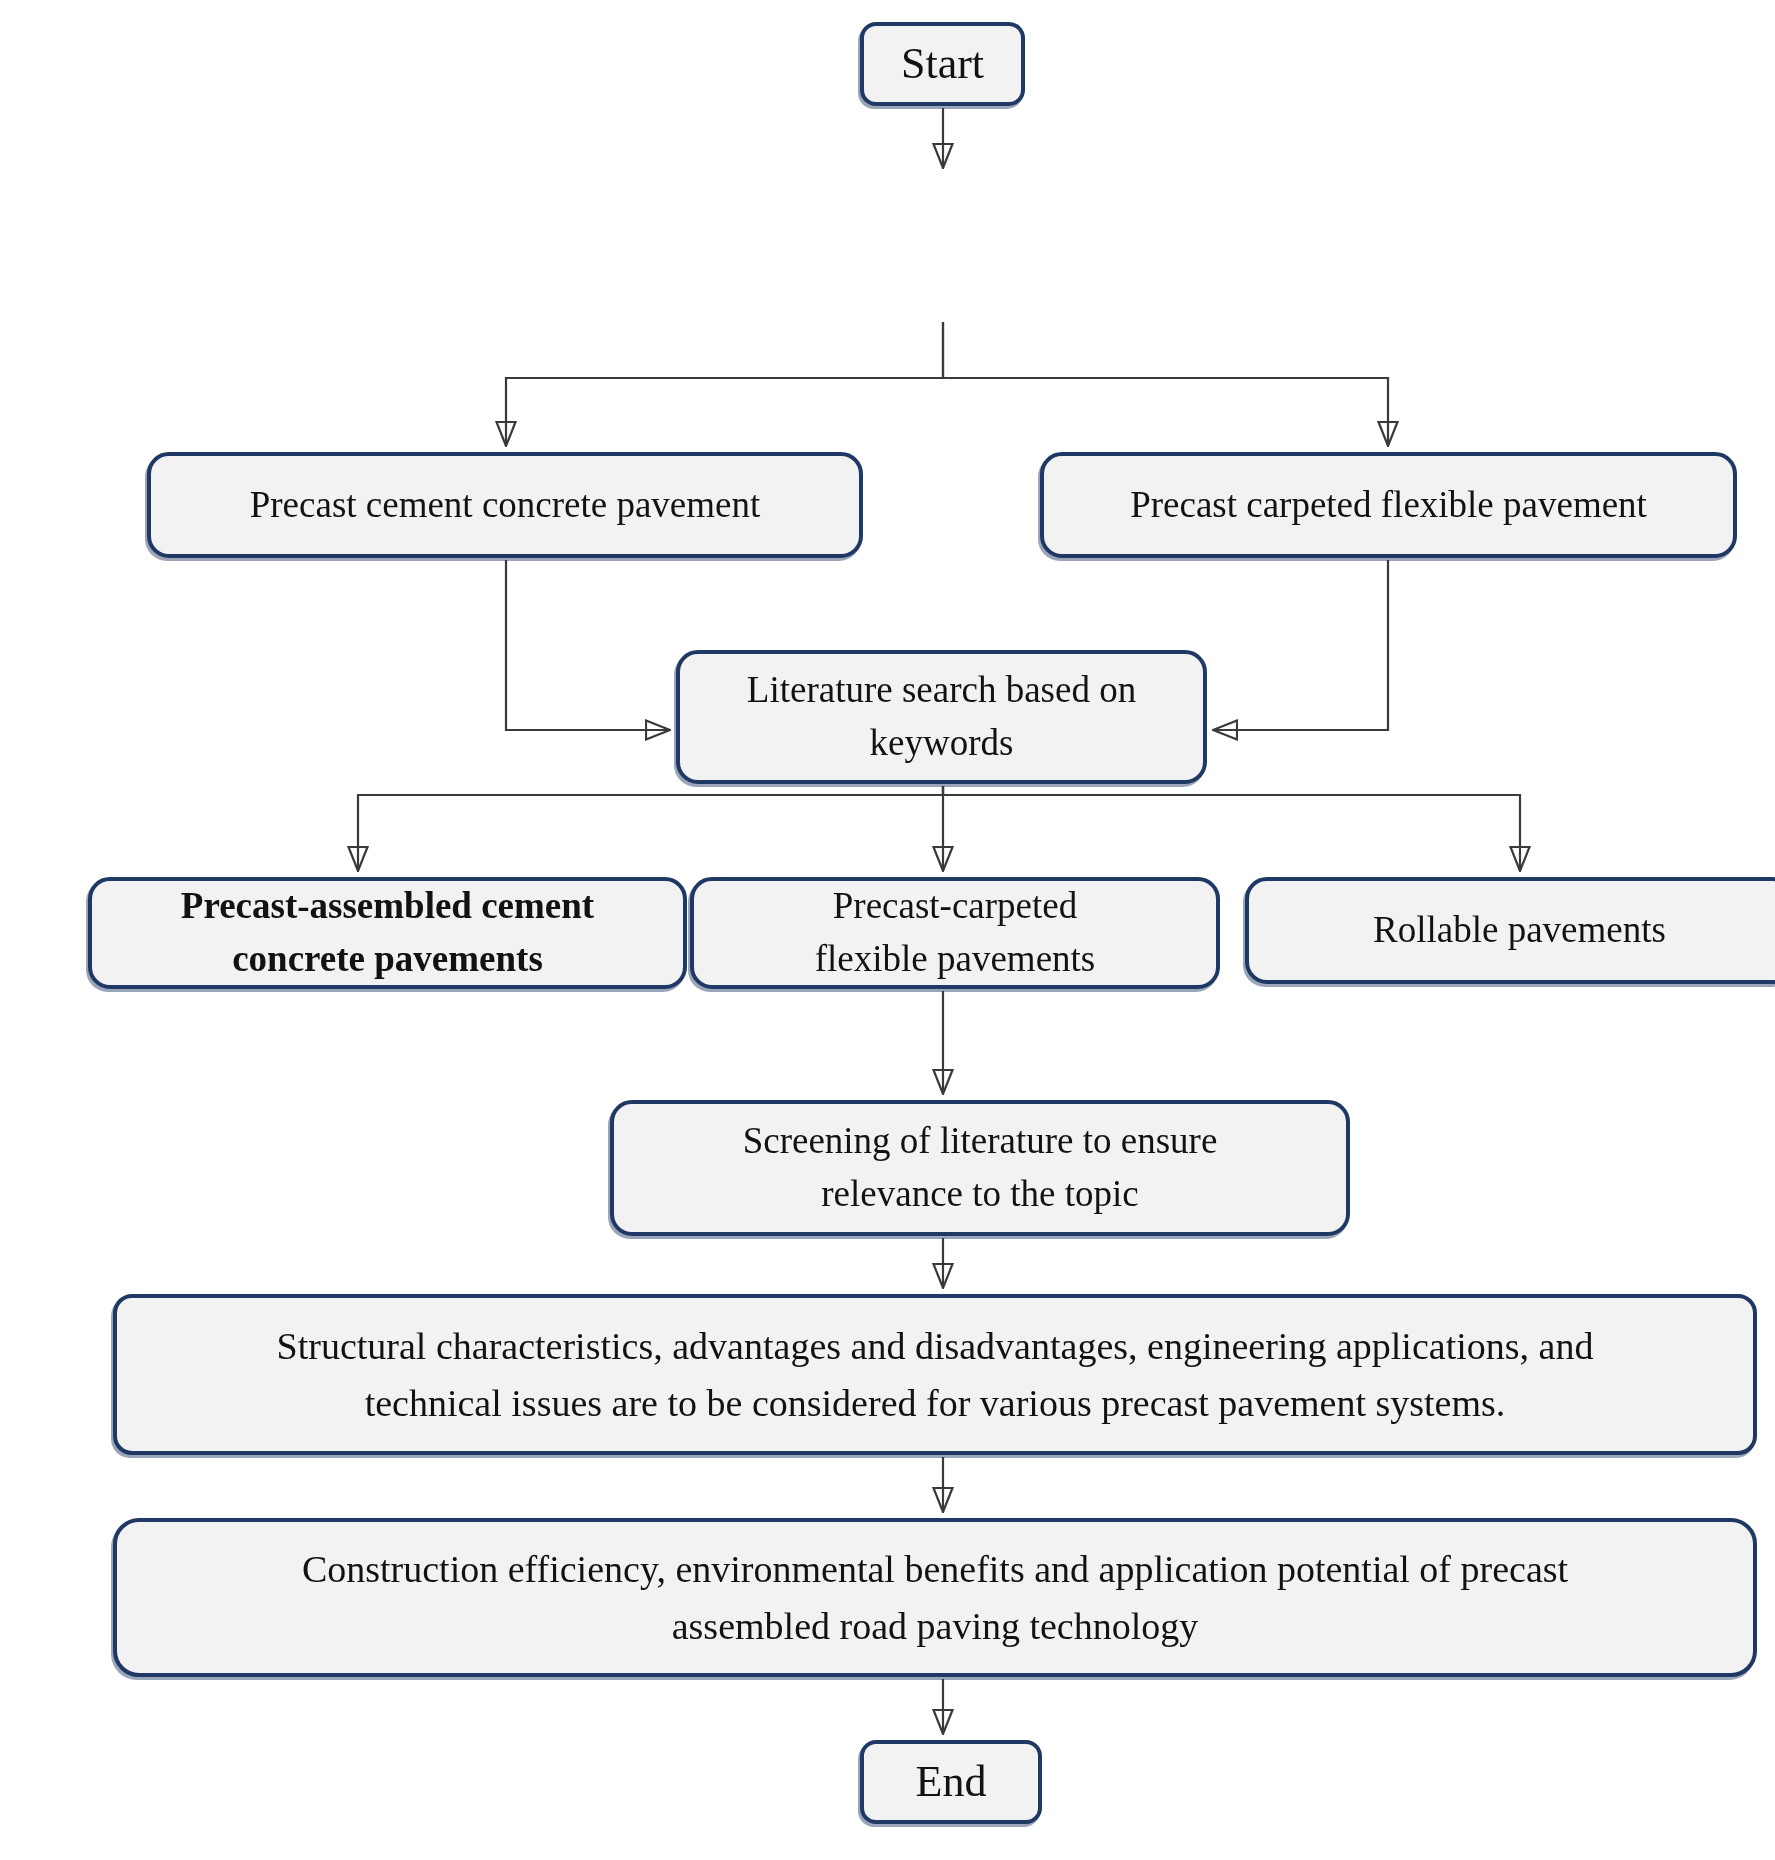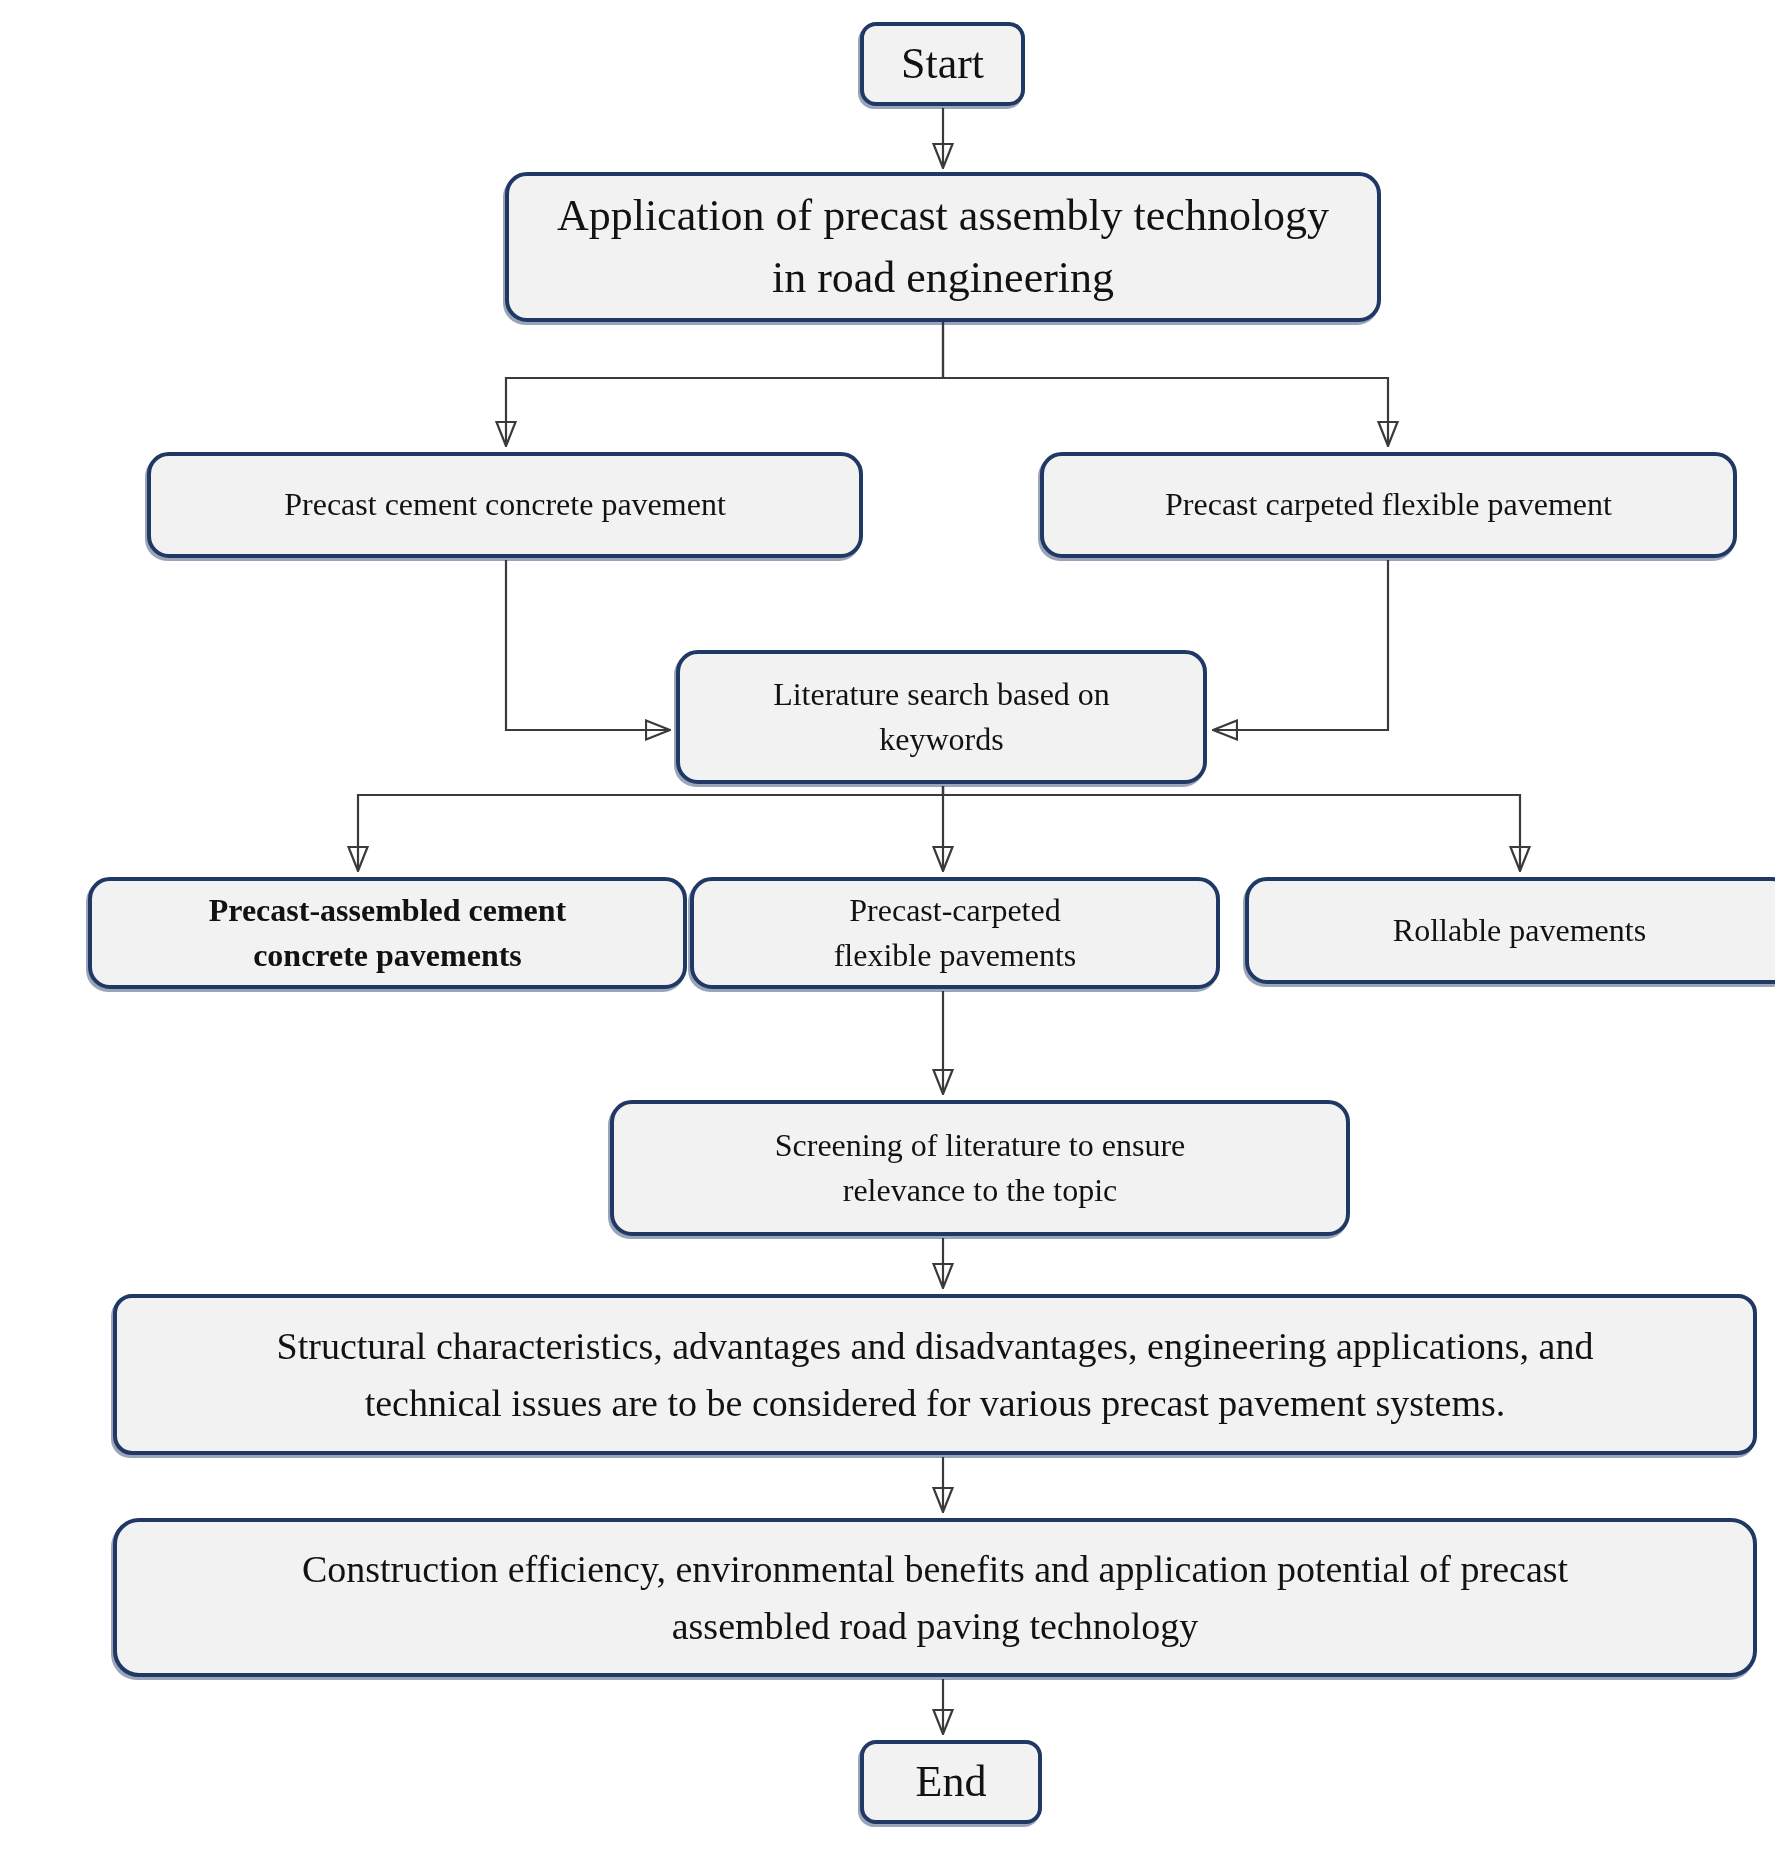--- a/index.html
+++ b/index.html
@@ -35,21 +35,21 @@
     box-sizing: border-box;
     background: #f2f2f2;
     border: 4px solid #1f3864;
     border-radius: 22px;
     box-shadow: -2px 3px 0 rgba(31, 56, 100, 0.45);
     display: flex;
     align-items: center;
     justify-content: center;
     text-align: center;
     white-space: pre-line;
-    font-size: 32px;
+    font-size: 37px;
     line-height: 1.42;
     padding: 4px 16px;
   }
   .node.terminal {
     border-radius: 16px;
     font-size: 44px;
   }
   .node.wide {
     font-size: 38px;
     border-radius: 26px;
@@ -89,22 +89,20 @@
     <path d="M903 786 L903 869" marker-end="url(#arrow)"></path>
     <path d="M903 786 L903 795 L1480 795 L1480 869" marker-end="url(#arrow)"></path>
     <path d="M903 991 L903 1092" marker-end="url(#arrow)"></path>
     <path d="M903 1238 L903 1286" marker-end="url(#arrow)"></path>
     <path d="M903 1457 L903 1510" marker-end="url(#arrow)"></path>
     <path d="M903 1679 L903 1732" marker-end="url(#arrow)"></path>
   </svg>
 
   <div id="n-start" class="node terminal">Start</div>
 
-  <div id="n-app" class="node">Application of precast assembly technology
-in road engineering</div>
 
   <div id="n-pccp" class="node">Precast cement concrete pavement</div>
 
   <div id="n-pcfp" class="node">Precast carpeted flexible pavement</div>
 
   <div id="n-lit" class="node">Literature search based on
 keywords</div>
 
   <div id="n-kw1" class="node">Precast-assembled cement
 concrete pavements</div>

